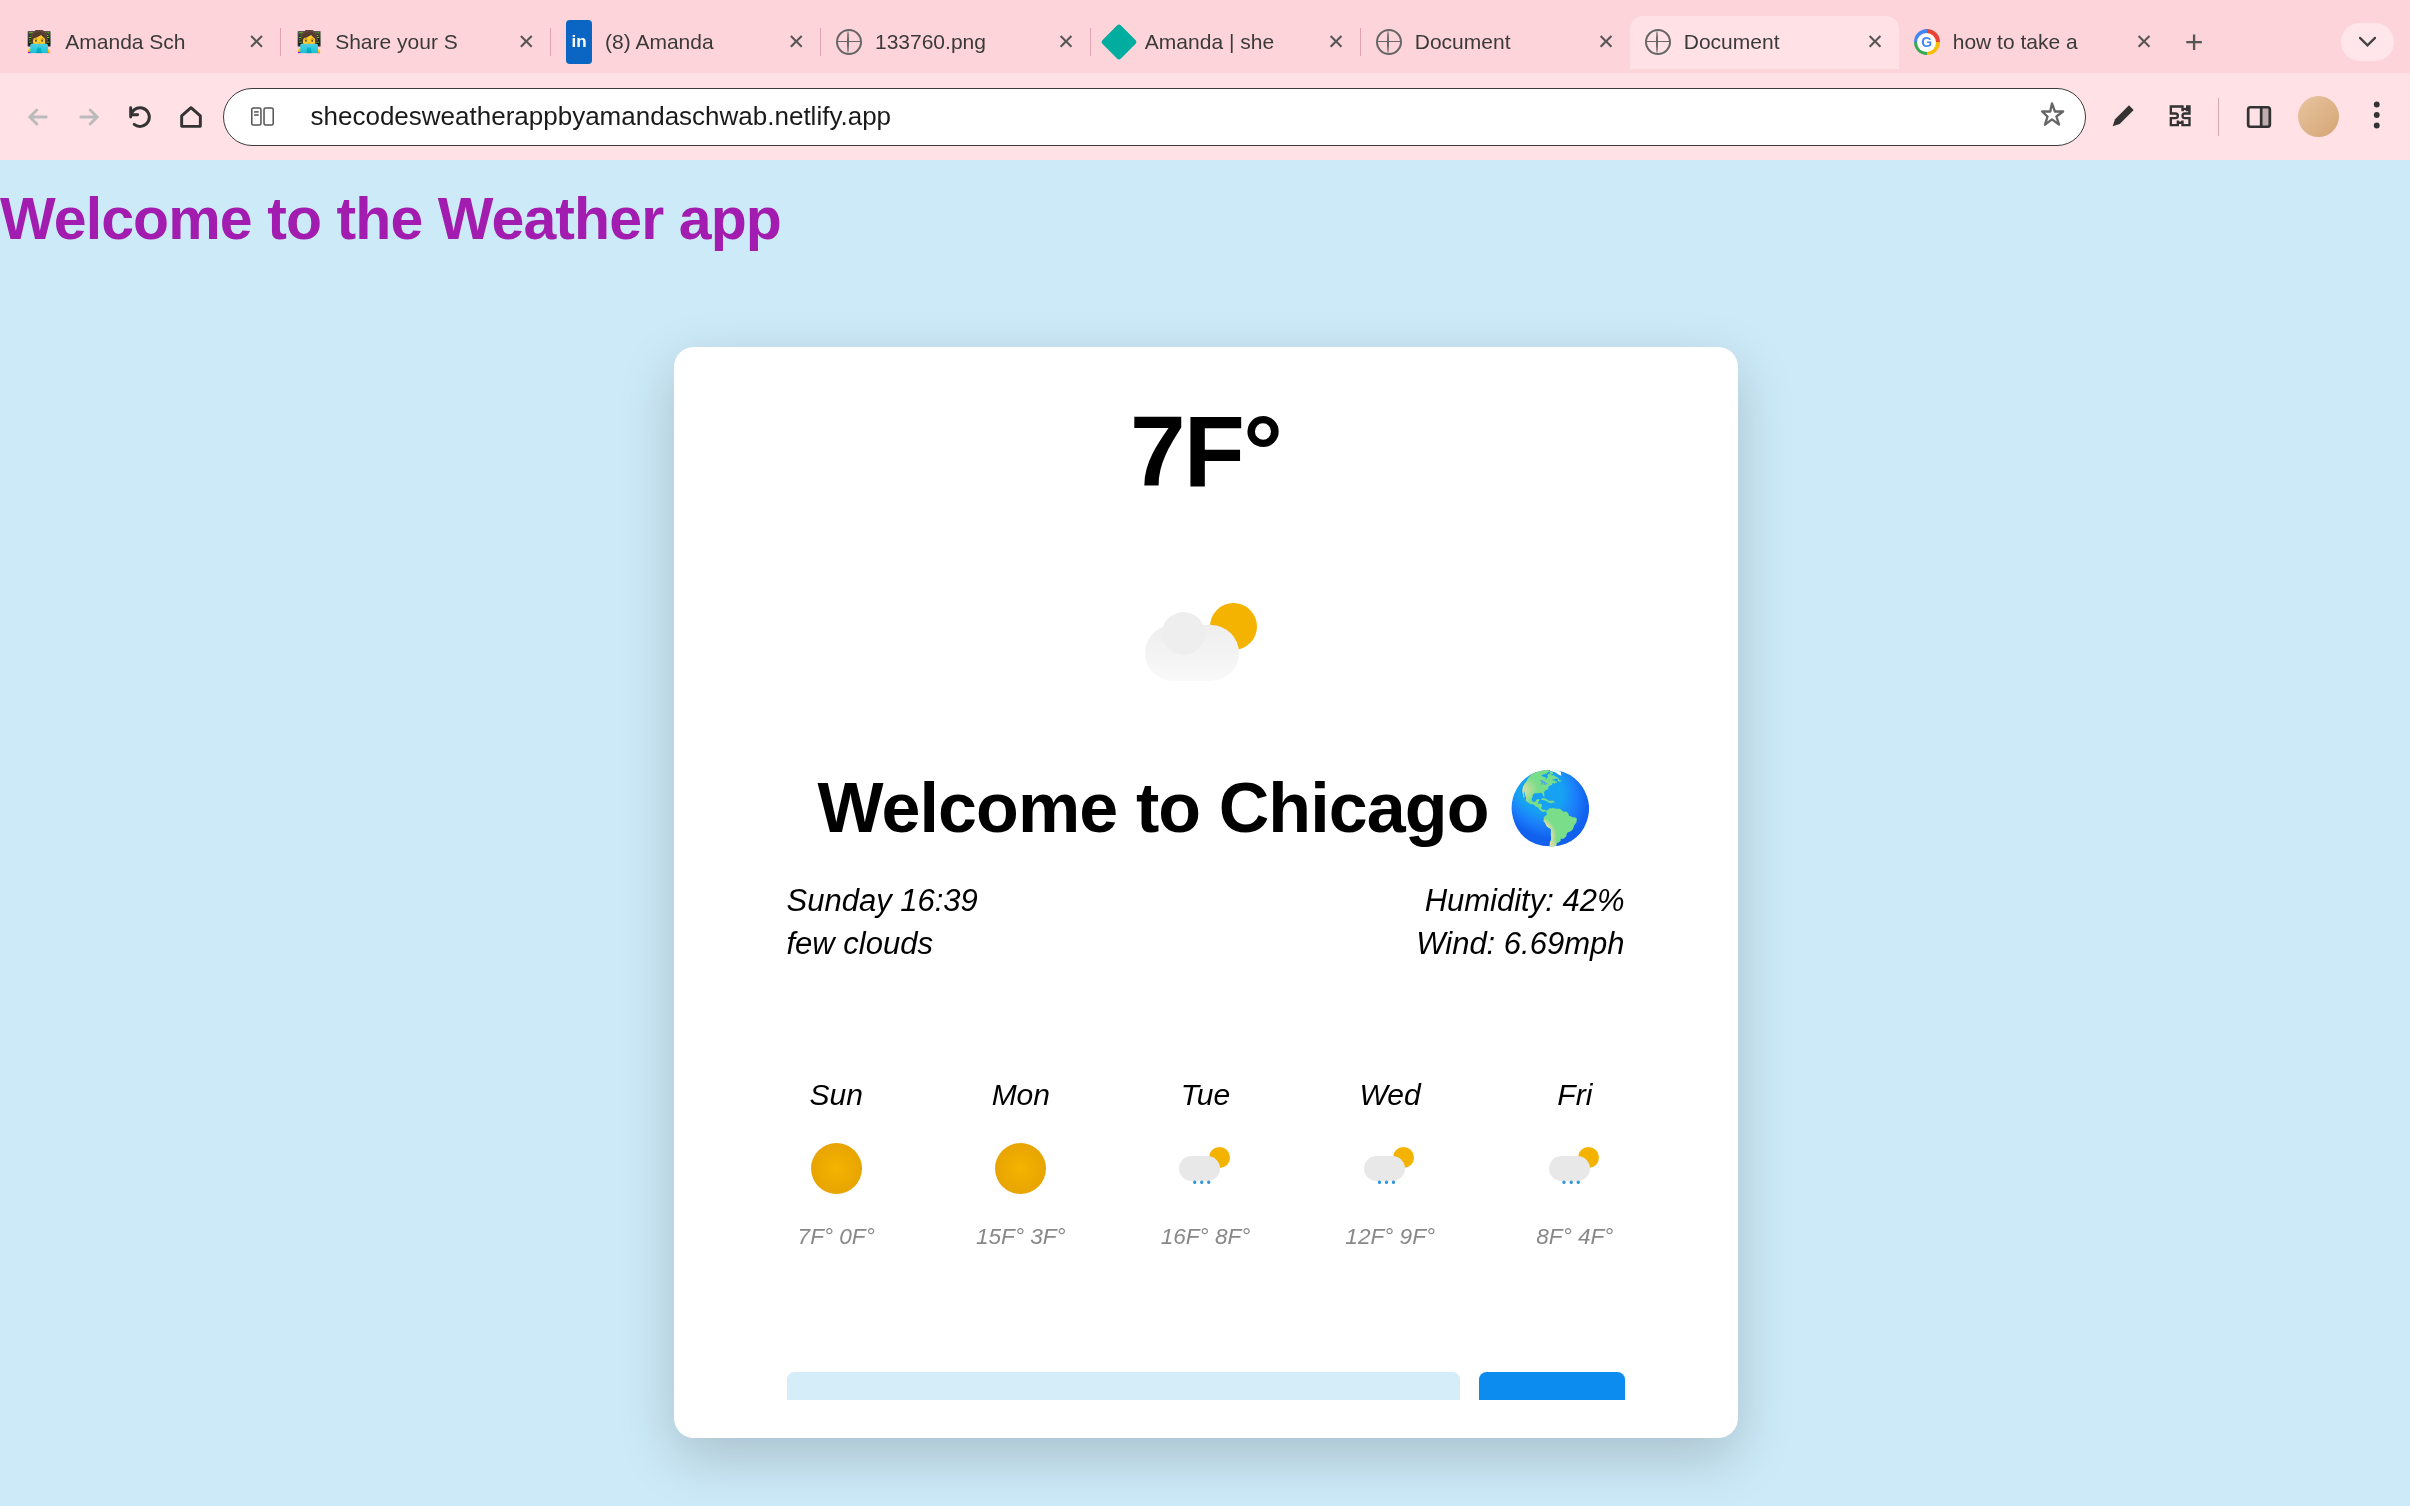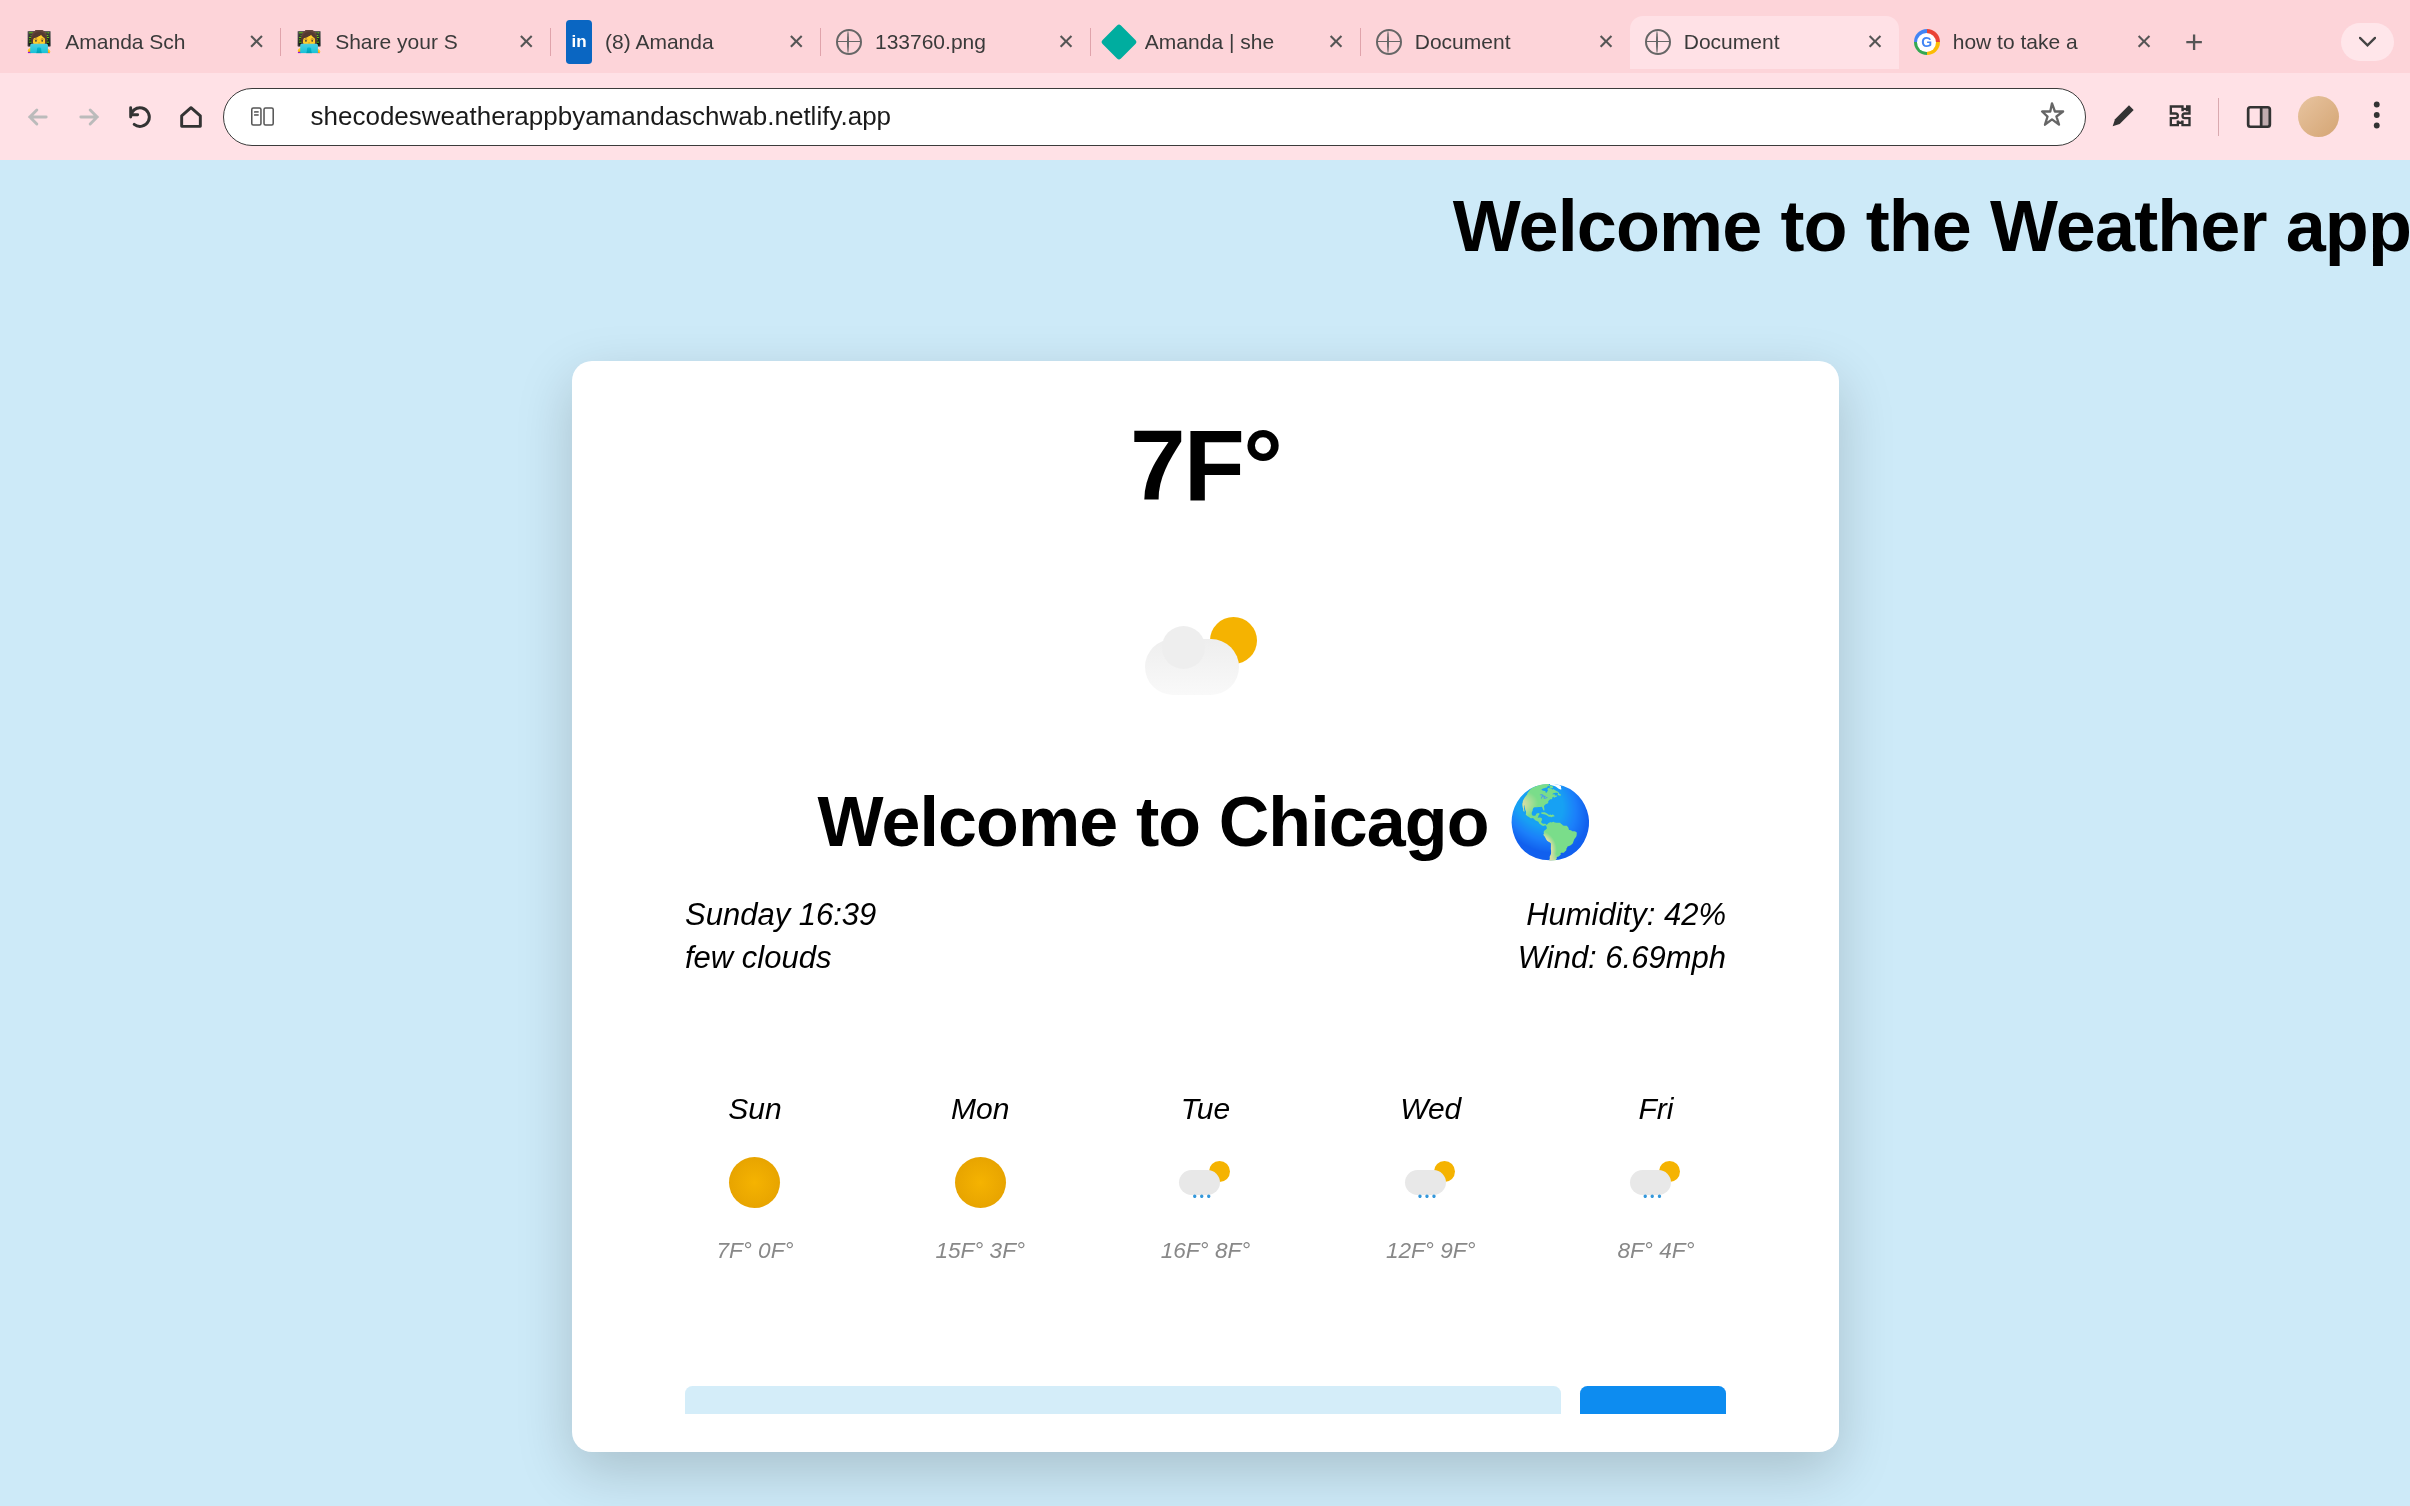--- a/index.html
+++ b/index.html
@@ -197,29 +197,29 @@
     }
 
     
     .page-content {
       background: #cdeaf8;
       height: calc(1507px - 160px);
       padding-top: 24.5px;
     }
 
     .page-title {
-      font-size: 72px;
+      font-size: 59px;
       font-weight: 800;
-      text-align: right;
-      color: #000000;
+      text-align: left;
+      color: #a21caf;
       letter-spacing: -0.9px;
     }
 
     .weather-card {
-      width: 1267px;
+      width: 1064px;
       margin: 94px auto 0;
       background: #fff;
       border-radius: 20px;
       box-shadow: 0 19px 56px rgba(0,0,0,0.18);
       padding: 47px 75px 38px;
     }
 
     .current-temp {
       font-size: 100px;
       font-weight: 700;

